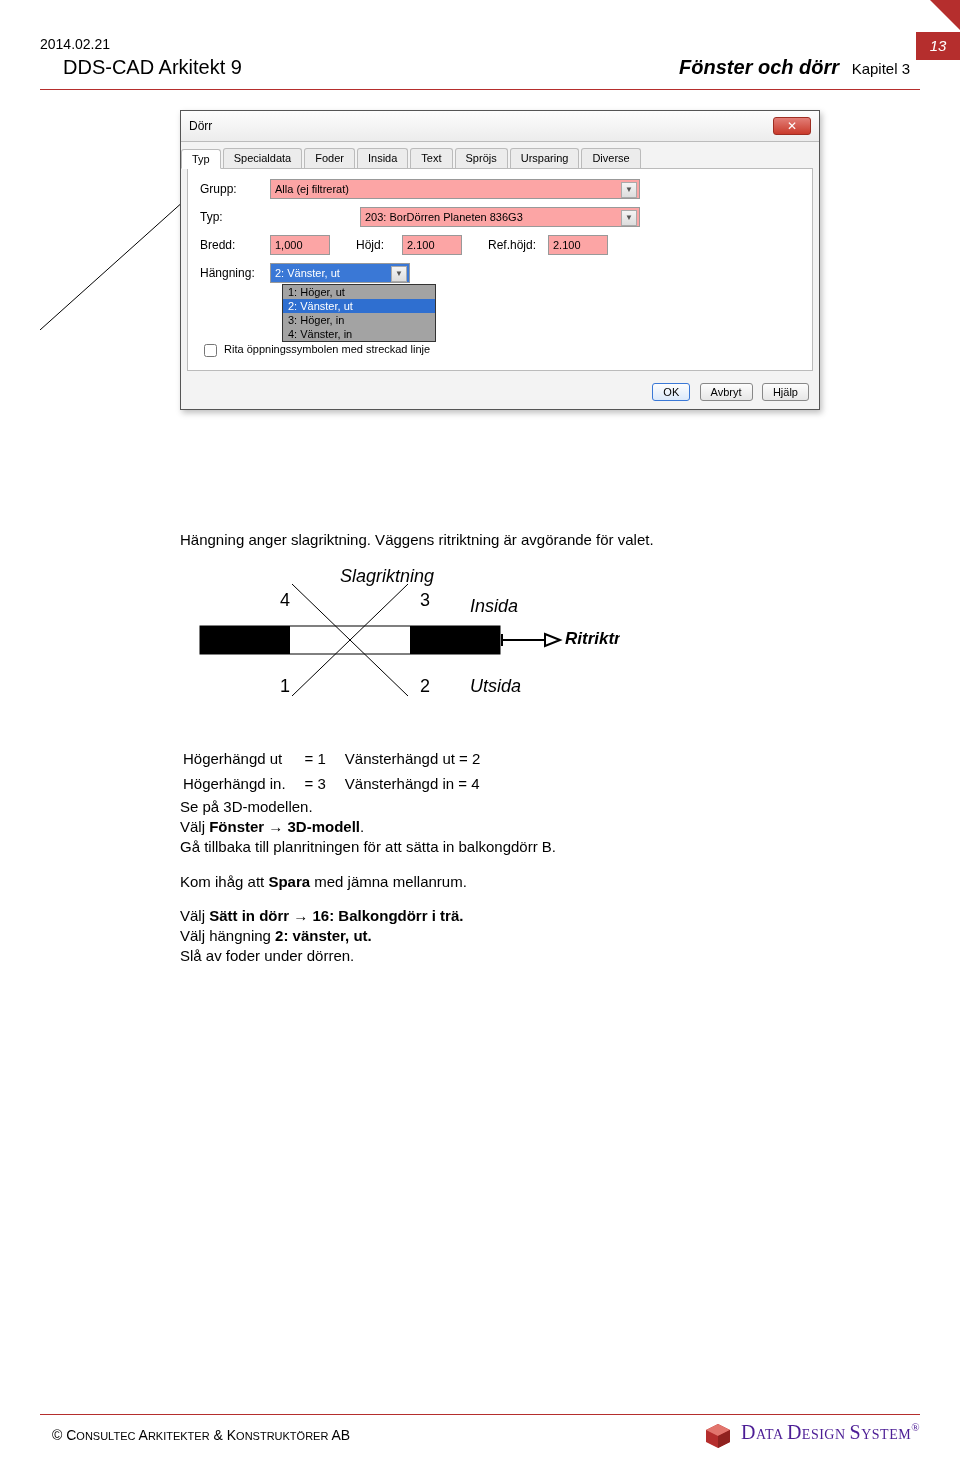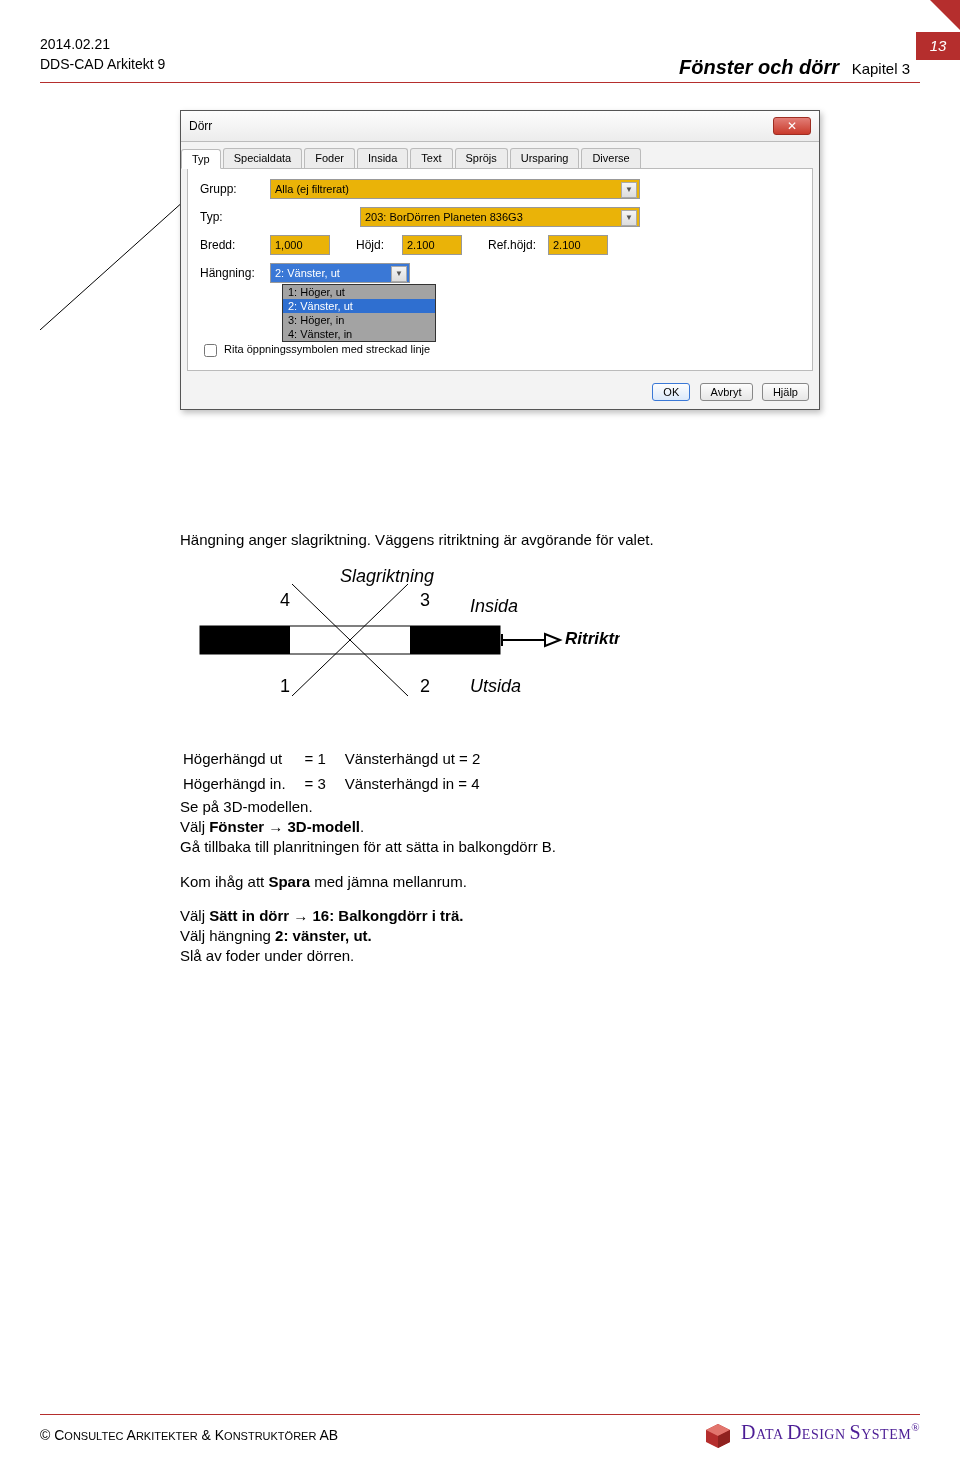--- a/index.html
+++ b/index.html
@@ -11,21 +11,21 @@
     font-size: 14px;
     color: #000;
     background: #fff;
     position: relative;
   }
   .page-header {
     padding: 36px 40px 4px 40px;
     position: relative;
   }
   .hdr-date { font-size: 14px; }
-  .hdr-product { font-size: 14px; margin-top: 4px; }
+  .hdr-product { font-size: 20px; margin-top: 4px; margin-left: 23px; }
   .hdr-right {
     position: absolute;
     right: 50px;
     top: 56px;
     font-size: 15px;
   }
   .hdr-right b { font-style: italic; font-size: 20px; }
   .page-tab {
     position: absolute;
     top: 32px;
@@ -102,21 +102,21 @@
     background: #fff;
     margin: 0 6px 6px 6px;
     border: 1px solid #bbb;
     border-top: none;
     padding: 10px 12px;
     position: relative;
   }
   .row { display: flex; align-items: center; margin-bottom: 8px; }
   .row label { width: 70px; }
   .combo, .txt {
-    background: #eab308;
+    background: #fca5a5;
     border: 1px solid #999;
     height: 20px;
     padding: 0 4px;
     font-size: 11px;
     line-height: 18px;
   }
   .combo { position: relative; padding-right: 18px; }
   .combo::after {
     content: "▼";
     position: absolute;
@@ -216,20 +216,21 @@
   .hr-footer {
     border: none;
     border-top: 1px solid #b52e2d;
     margin: 0 0 6px 0;
   }
   .foot-row {
     display: flex;
     justify-content: space-between;
     align-items: center;
     font-size: 13px;
+    margin-left: 12px;
   }
   .dds-logo { font-family: Georgia, serif; font-size: 20px; letter-spacing: .5px; color: #4c1d95; }
   .dds-logo sup { font-size: 11px; }
   .logo-block svg { vertical-align: middle; margin-right: 6px; }
 </style>
 </head>
 <body>
 
 <div class="page-corner"></div>
 <div class="page-tab">13</div>

